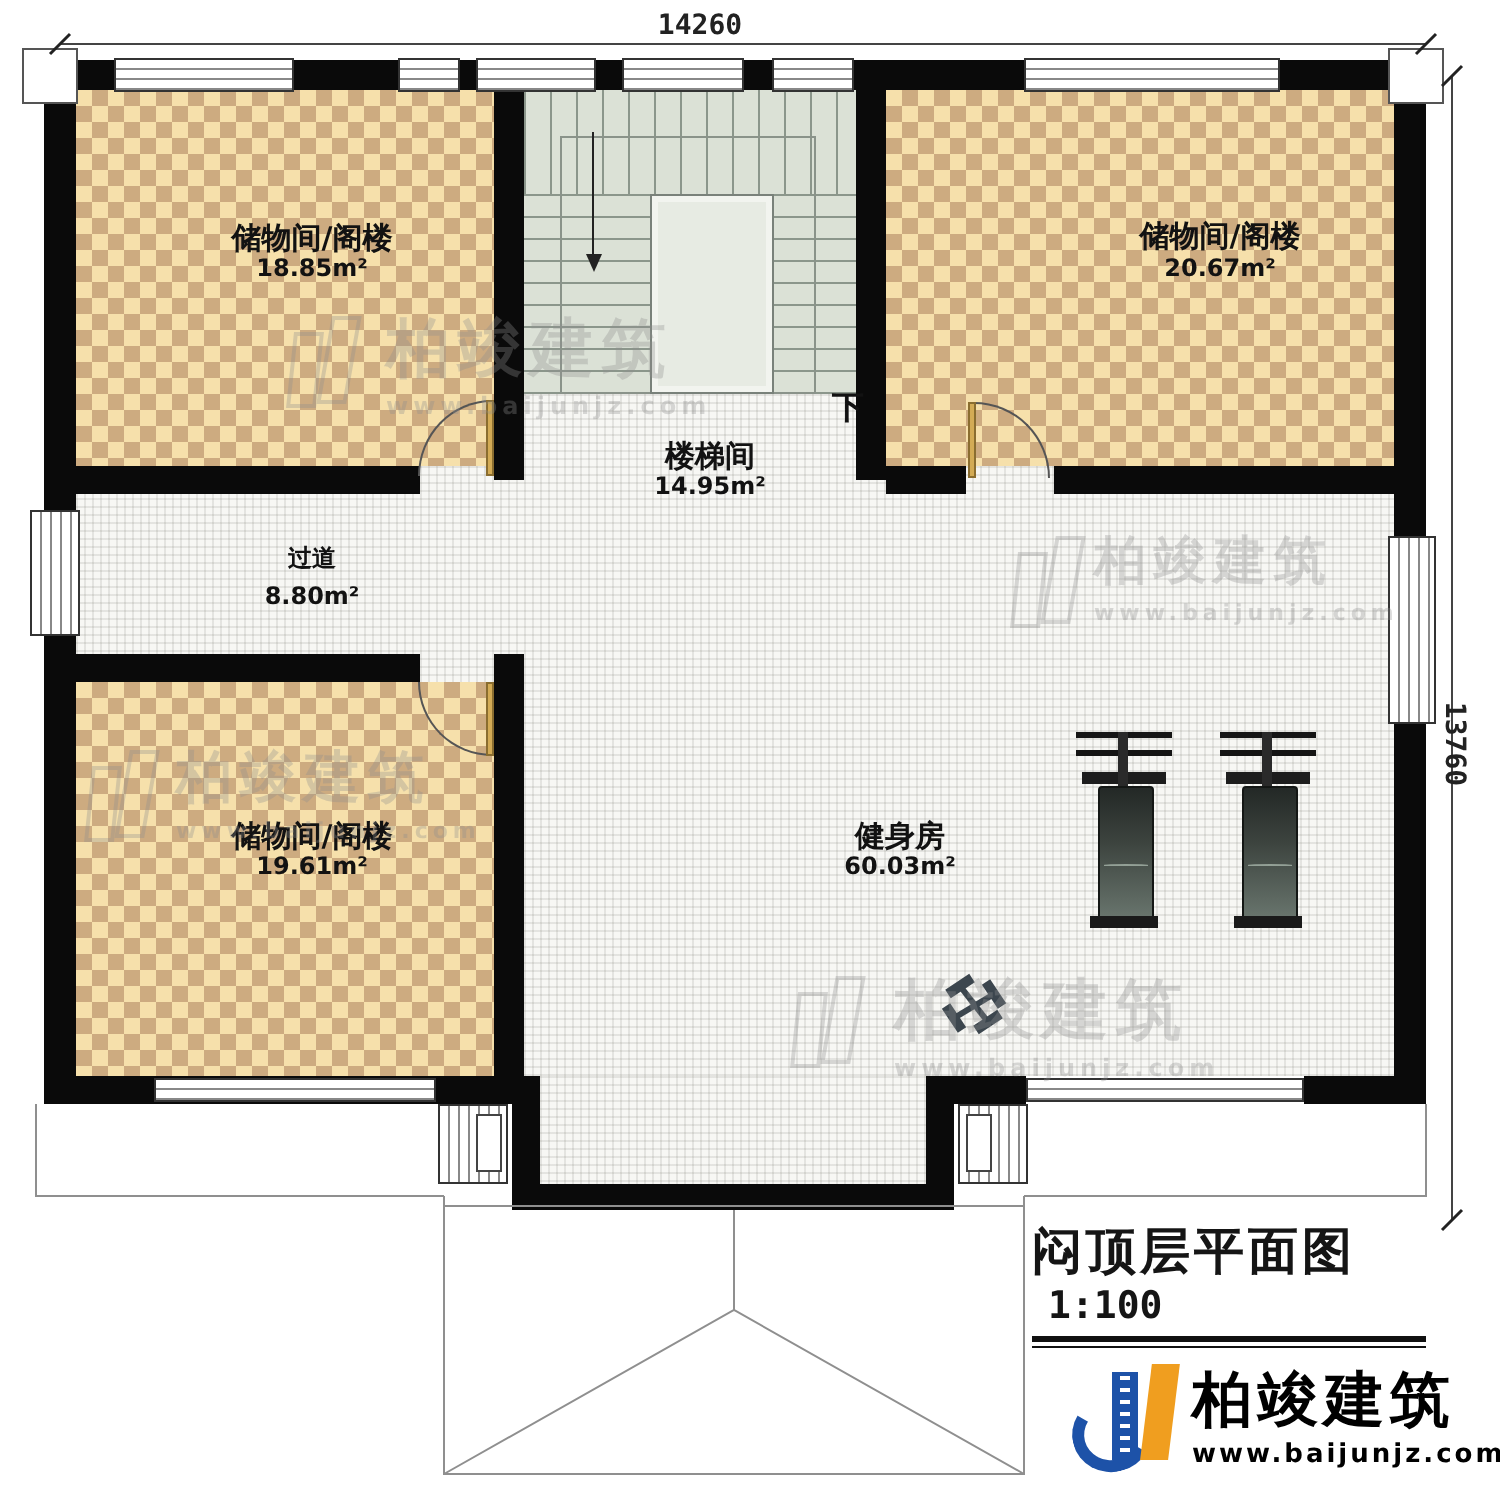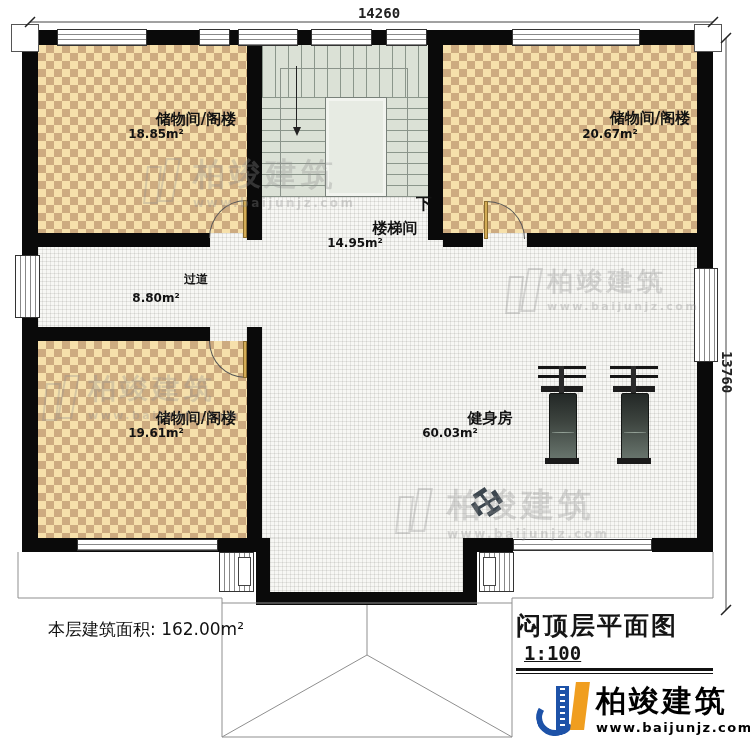--- a/index.html
+++ b/index.html
@@ -17,21 +17,21 @@
   .treads-h{position:absolute;background-image:repeating-linear-gradient(to bottom,#8b968b 0 1px,transparent 1px 11px);}
   .landing{position:absolute;background:#e7ebe3;border:1px solid #79817a;box-shadow:inset 0 0 0 3px #f2f4ef;box-sizing:border-box;}
   .stair-outline{position:absolute;border:1px solid #8a938a;box-sizing:border-box;}
   .win{position:absolute;background:#fff;border:1px solid #333;box-sizing:border-box;}
   .win.h{background-image:repeating-linear-gradient(to bottom,transparent 0 4px,#888 4px 5px);}
   .win.v{background-image:repeating-linear-gradient(to right,transparent 0 4px,#888 4px 5px);}
   .pillar{position:absolute;background:#fff;border:1px solid #444;box-sizing:border-box;}
   .arc{position:absolute;box-sizing:border-box;}
   .leaf{position:absolute;background:#d3ab55;border:1px solid #8a6d2f;box-sizing:border-box;}
   .label{position:absolute;transform:translateX(-50%);text-align:center;color:#121212;white-space:nowrap;font-weight:bold;line-height:1.1;}
-  .rname{font-size:15px;margin-left:40px;}
+  .rname{font-size:15px;}
   .rarea{font-size:12px;}
   .dim{position:absolute;font-size:13px;font-weight:bold;color:#222;font-family:"DejaVu Sans Mono","Liberation Mono",monospace;white-space:nowrap;}
   .machine{position:absolute;width:48px;height:98px;}
   .machine .b1,.machine .b2{position:absolute;left:0;width:48px;height:3px;background:#151515;}
   .machine .b1{top:0;} .machine .b2{top:9px;}
   .machine .b3{position:absolute;left:3px;top:20px;width:42px;height:6px;background:#1d1d1d;}
   .machine .post{position:absolute;left:21px;top:0;width:5px;height:28px;background:#2a2a2a;}
   .machine .bench{position:absolute;left:11px;top:27px;width:26px;height:69px;
         background:linear-gradient(180deg,#232826 0%,#3d443f 40%,#6d7a72 100%);
         border:1px solid #13161 4;border:1px solid #141715;border-radius:2px;}
@@ -151,21 +151,21 @@
     <path d="M367 605 L367 655 M222 737 L367 655 L512 737" stroke="#8f8f8f" stroke-width="1" fill="none"></path>
 
     <g stroke="#3c464e" fill="none">
       <path d="M477 509 L497 497" stroke-width="3"></path>
       <path d="M473 503 L481 515 M493 491 L501 503" stroke-width="5"></path>
       <path d="M480 493 L494 511" stroke-width="3"></path>
       <path d="M474 497 L486 489 M488 515 L500 507" stroke-width="5"></path>
     </g>
   </svg>
 
-  <div class="dim" style="left:379px;top:5px;transform:translateX(-50%);font-size:14px;">14260</div>
+  <div class="dim" style="left:350px;top:5px;transform:translateX(-50%);font-size:14px;">14260</div>
   <div class="dim" style="left:727px;top:372px;transform:translate(-50%,-50%) rotate(90deg);font-size:14px;">13760</div>
 
   <div class="label rname" style="left:156px;top:111px;">储物间/阁楼</div>
   <div class="label rarea" style="left:156px;top:128px;">18.85m²</div>
 
   <div class="label rname" style="left:610px;top:110px;">储物间/阁楼</div>
   <div class="label rarea" style="left:610px;top:128px;">20.67m²</div>
 
   <div class="label rname" style="left:355px;top:220px;">楼梯间</div>
   <div class="label rarea" style="left:355px;top:237px;">14.95m²</div>
@@ -203,29 +203,25 @@
   </div>
   <div class="wm" style="left:395px;top:488px;">
     <div class="wm-logo" style="width:42px;height:54px;"></div>
     <div>
       <div class="wm-name" style="font-size:33px;">柏竣建筑</div>
       <div class="wm-site" style="font-size:12px;">www.baijunjz.com</div>
     </div>
   </div>
 
   <div class="abs" style="left:48px;top:618px;">
-    <div class="note-line">
-      <span>本层建筑面积:</span>
-      <span>162.00m²</span>
-    </div>
   </div>
 
   <div class="abs" style="left:516px;top:609px;width:197px;">
     <span class="tb-title">闷顶层平面图</span>
-    <span class="tb-scale" style="margin-left:8px;text-decoration:underline;">1:100</span>
+    <span class="tb-scale" style="margin-left:8px;">1:100</span>
     <div style="margin-top:4px;height:3px;background:#111;"></div>
     <div style="margin-top:2px;height:1px;background:#111;"></div>
   </div>
 
   <div class="abs" style="left:536px;top:680px;width:56px;height:62px;">
     <div style="position:absolute;left:0;top:18px;width:40px;height:38px;border:6px solid transparent;border-left-color:#1d52a8;border-bottom-color:#1d52a8;border-radius:50%;transform:rotate(-15deg);box-sizing:border-box;"></div>
     <div style="position:absolute;left:20px;top:6px;width:13px;height:44px;background:#1d52a8;background-image:repeating-linear-gradient(0deg,transparent 0 4px,#fff 4px 6px);background-size:5px 100%;background-repeat:no-repeat;background-position:4px 0;"></div>
     <div style="position:absolute;left:37px;top:2px;width:14px;height:48px;background:#f09e1f;transform:skewX(-7deg);"></div>
   </div>
   <div class="abs" style="left:596px;top:686px;">

